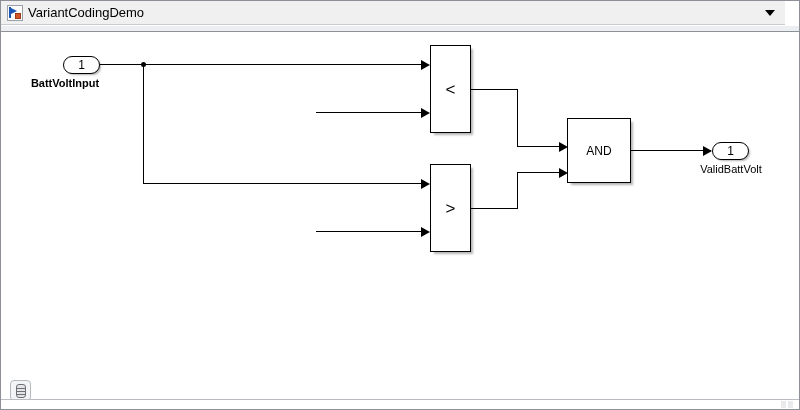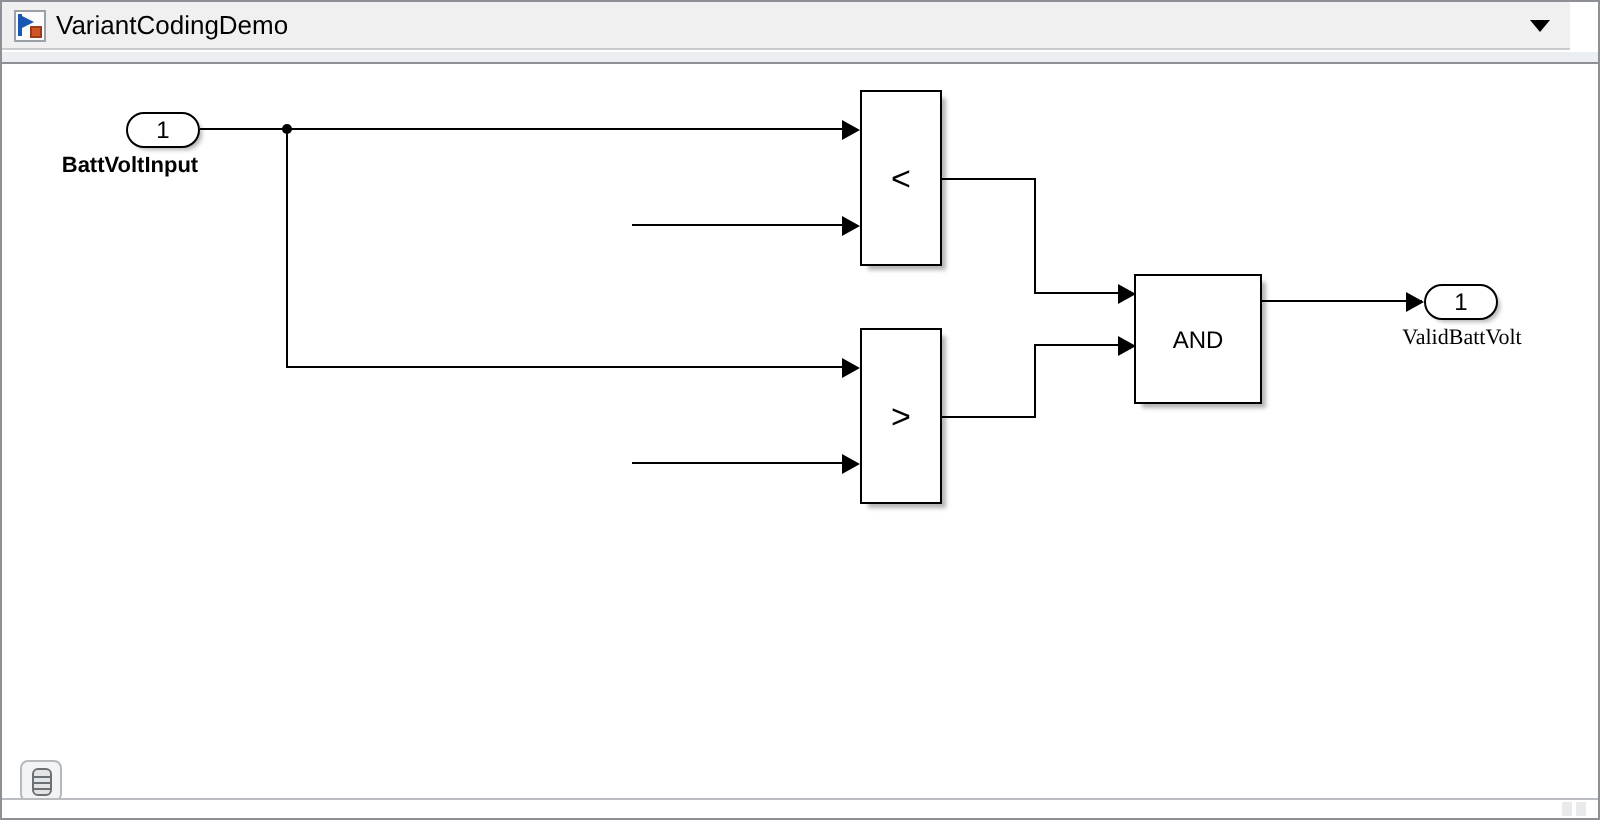--- a/index.html
+++ b/index.html
@@ -291,31 +291,31 @@
     <div class="wire wire-h" style="left:470px; top:57px; width:47px;"></div>
     <div class="wire wire-v" style="left:516px; top:57px; height:58px;"></div>
     <div class="wire wire-h" style="left:516px; top:114px; width:49px;"></div>
     <div class="arrowhead" style="left:558px; top:110px;"></div>
 
     <div class="wire wire-h" style="left:470px; top:176px; width:47px;"></div>
     <div class="wire wire-v" style="left:516px; top:140px; height:37px;"></div>
     <div class="wire wire-h" style="left:516px; top:140px; width:49px;"></div>
     <div class="arrowhead" style="left:558px; top:136px;"></div>
 
-    <div class="sl-block" style="left:566px; top:86px; width:64px; height:65px;margin-top:19px;">
+    <div class="sl-block" style="left:566px; top:86px; width:64px; height:65px;">
       <span>AND</span>
     </div>
 
     <div class="wire wire-h" style="left:630px; top:118px; width:80px;"></div>
     <div class="arrowhead" style="left:702px; top:114px;"></div>
 
     <div class="sl-port" style="left:711px; top:110px; width:37px; height:18px;">
       <span>1</span>
     </div>
-    <div class="port-caption" style="left:680px; top:131px; width:100px;font-family:Liberation Serif, serif;">ValidBattVolt</div>
+    <div class="port-caption" style="left:680px; top:131px; width:100px;">ValidBattVolt</div>
 
 
     <div id="model-browser-icon">
       <span class="glyph">
           <i></i>
           <i></i>
           <i></i>
         </span>
     </div>
 

